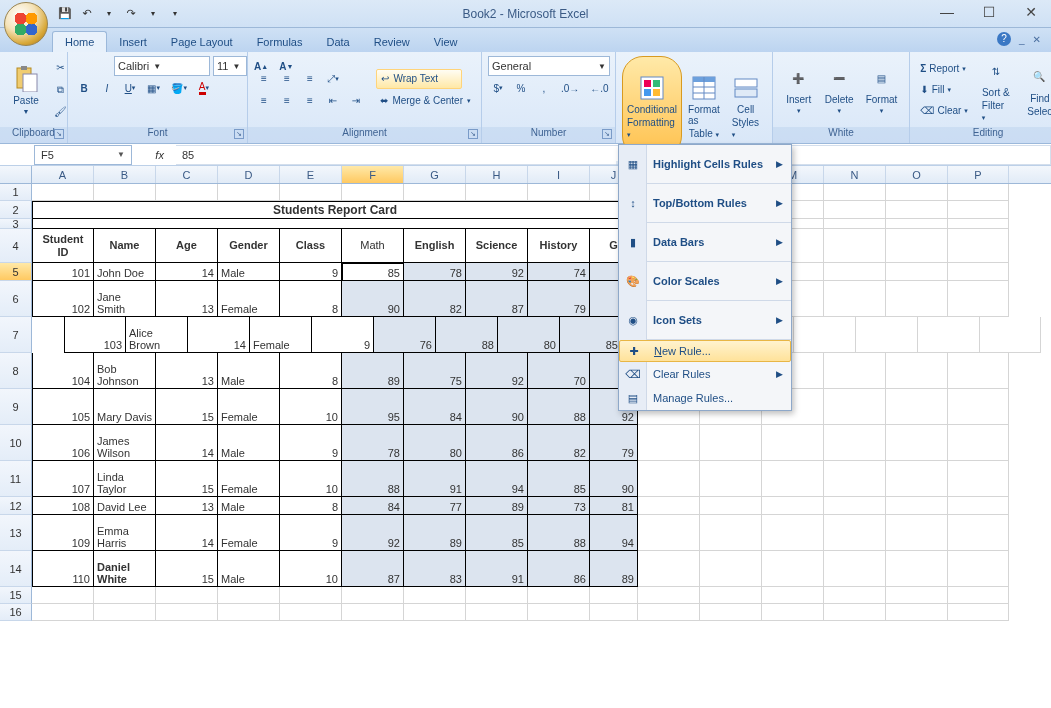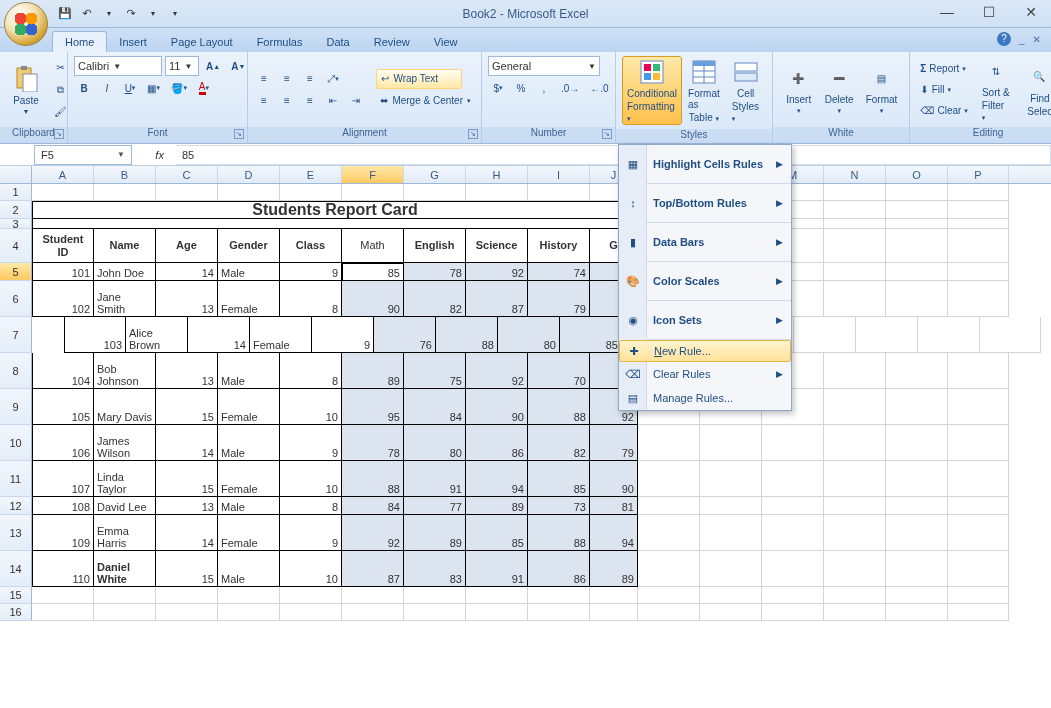--- a/index.html
+++ b/index.html
@@ -132,21 +132,21 @@
         <span class="rb">⧉</span>
         <span class="rb">🖌</span>
       </div>
     </div>
     <div class="group-label"><span>Clipboard</span><span class="dlaunch">↘</span></div>
   </div>
 
   <div class="group" style="width:180px;">
     <div class="group-body vstack" style="align-items:flex-start;">
       <div class="hstack">
-        <div class="combo" style="width:88px;">
+        <div class="combo" style="width:96px;margin-left:40px;">
             <span>Calibri</span>
             <span class="dd">▼</span>
           </div>
         <div class="combo" style="width:34px;">
             <span>11</span>
             <span class="dd">▼</span>
           </div>
         <span class="rb" style="font-weight:bold;">A<sup style="font-size:7px;">▲</sup></span>
         <span class="rb" style="font-weight:bold;">A<sup style="font-size:7px;">▼</sup></span>
       </div>
@@ -199,38 +199,38 @@
             <span>Merge &amp; Center</span>
             <span style="font-size:7px;">▾</span>
         </div>
       </div>
     </div>
     <div class="group-label"><span>Alignment</span><span class="dlaunch">↘</span></div>
   </div>
 
   <div class="group" style="width:134px;">
     <div class="group-body vstack" style="align-items:flex-start;">
-      <div class="combo" style="width:112px;">
+      <div class="combo" style="width:122px;">
           <span>General</span>
           <span class="dd" style="margin-left:auto;">▼</span>
         </div>
       <div class="hstack">
         <span class="rb">$<span style="font-size:7px;">▾</span></span>
         <span class="rb">%</span>
         <span class="rb">,</span>
         <span class="rb">.0→</span>
         <span class="rb">←.0</span>
       </div>
     </div>
     <div class="group-label"><span>Number</span><span class="dlaunch">↘</span></div>
   </div>
 
   <div class="group" style="width:180px;">
     <div class="group-body" style="gap:0;">
-      <div class="biglabel bigbtn active" style="padding:1px 4px;">
+      <div class="biglabel bigbtn active" style="padding:17px 4px;border-radius:21px;">
         <div class="bigicon">
             <svg width="26" height="26">
               <rect x="2" y="2" width="22" height="22" fill="#fff" stroke="#6389c4"></rect>
               <rect x="5" y="5" width="7" height="7" fill="#e05"></rect>
               <rect x="14" y="5" width="7" height="7" fill="#3b7"></rect>
               <rect x="5" y="14" width="7" height="7" fill="#49e"></rect>
               <rect x="14" y="14" width="7" height="7" fill="#fb3"></rect>
             </svg>
           </div>
         <span>Conditional</span>
@@ -367,21 +367,21 @@
         <div class="cell " style="width: 48px; height: 100%;"></div>
         <div class="cell " style="width: 62px; height: 100%;"></div>
         <div class="cell " style="width: 62px; height: 100%;"></div>
         <div class="cell " style="width: 62px; height: 100%;"></div>
         <div class="cell " style="width: 62px; height: 100%;"></div>
         <div class="cell " style="width: 62px; height: 100%;"></div>
         <div class="cell " style="width: 61px; height: 100%;"></div>
       </div>
       <div class="row" style="height: 18px;">
         <div class="rh" style="height: 18px; line-height: 18px;">2</div>
-        <div class="cell hdr bcell btop bleft" style="width: 606px; height: 100%; font-weight: bold; font-size: 16px; display: flex; border-bottom: 1px solid rgb(213, 213, 213);">Students Report Card</div>
+        <div class="cell hdr bcell btop bleft" style="width: 606px; height: 100%; font-weight: bold; font-size: 12px; display: flex; border-bottom: 1px solid rgb(213, 213, 213);">Students Report Card</div>
         <div class="cell " style="width: 62px; height: 100%;"></div>
         <div class="cell " style="width: 62px; height: 100%;"></div>
         <div class="cell " style="width: 62px; height: 100%;"></div>
         <div class="cell " style="width: 62px; height: 100%;"></div>
         <div class="cell " style="width: 62px; height: 100%;"></div>
         <div class="cell " style="width: 61px; height: 100%;"></div>
       </div>
       <div class="row" style="height: 10px;">
         <div class="rh" style="height: 10px; line-height: 10px;">3</div>
         <div class="cell bcell bleft" style="width: 606px; height: 100%;"></div>

